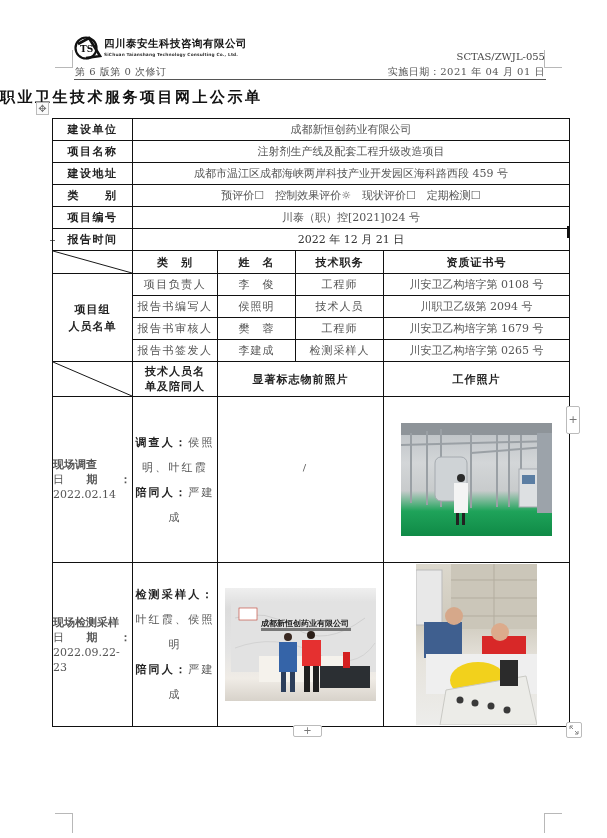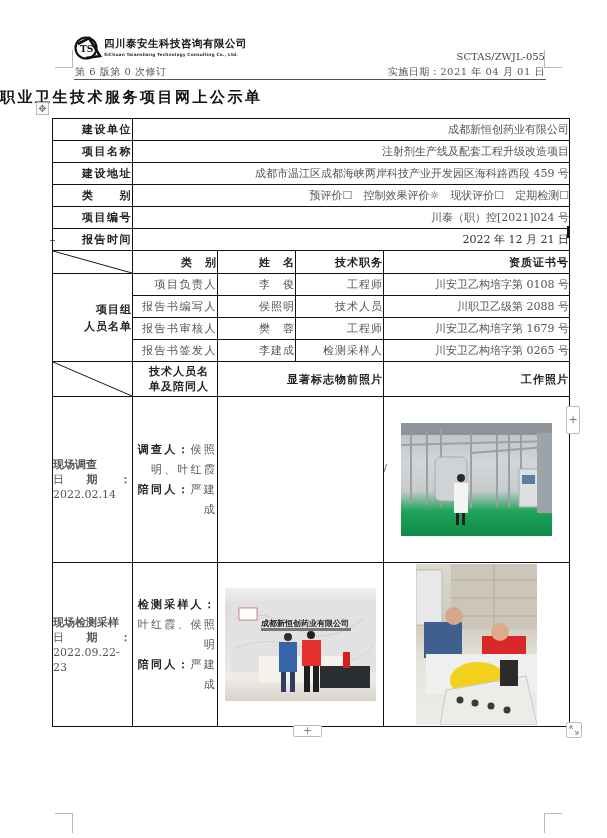--- a/index.html
+++ b/index.html
@@ -19,30 +19,30 @@
   .doc-code { position: absolute; right: 62px; top: 51px; font-size: 10px; color: #444; }
   .revision { position: absolute; left: 75px; top: 65px; font-size: 10px; color: #555; letter-spacing: 0.5px; }
   .impl-date { position: absolute; right: 62px; top: 65px; font-size: 10px; color: #555; letter-spacing: 0.5px; }
   .header-rule { position: absolute; left: 74px; top: 79px; width: 472px; height: 1px; background: #555; }
 
   .title { position: absolute; left: 0; width: 607px; top: 88px; text-align: left; font-size: 15px; font-weight: bold; letter-spacing: 2.5px; color: #111; }
 
   .move-handle { position: absolute; left: 36px; top: 102px; width: 13px; height: 13px; border: 1px solid #bbb; background: #fafafa; font-family: "DejaVu Sans", sans-serif; font-size: 10px; line-height: 11px; text-align: center; color: #777; }
 
   table.form { position: absolute; left: 52px; top: 118px; width: 517px; border-collapse: collapse; table-layout: fixed; }
-  table.form td { border: 1px solid #111; font-size: 11px; text-align: right; vertical-align: middle; color: #555; padding: 0; }
+  table.form td { border: 1px solid #111; font-size: 11px; text-align: center; vertical-align: middle; color: #555; padding: 0; }
   table.form td.lbl { font-weight: bold; color: #222; letter-spacing: 1.5px; }
   table.form td.hdr { font-weight: bold; color: #222; letter-spacing: 1px; }
   .diag { position: relative; overflow: hidden; }
   .diag svg { position: absolute; left: 0; top: 0; width: 100%; height: 100%; }
 
   .left-cell { text-align: left !important; padding-left: 0; font-size: 11px; line-height: 15px; color: #222; font-weight: bold; margin-top: 20px; }
   .left-cell .date { font-weight: normal; letter-spacing: 0; }
   .justify-row { display: flex; justify-content: space-between; width: 78px; }
-  .people { text-align: center; font-size: 11px; line-height: 20px; letter-spacing: 2.2px; padding: 0 1px; color: #666; }
+  .people { text-align: center; font-size: 11px; line-height: 25px; letter-spacing: 2.2px; padding: 0 1px; color: #666; }
   .people b { color: #222; }
 
   .photo { margin: 0 auto; position: relative; overflow: hidden; }
   .photo-factory { width: 151px; height: 113px; background: linear-gradient(180deg, #b9bec2 0%, #d3d6d8 35%, #c8cbcc 60%, #1fa35a 78%, #0f8a46 100%); }
   .photo-lobby { width: 151px; height: 113px; background: linear-gradient(180deg, #efefef 0%, #dcdcdc 18%, #e4e4e4 55%, #f0ece6 80%, #d7d2ca 100%); }
   .photo-office { width: 121px; height: 161px; background: linear-gradient(180deg, #dcd8cd 0%, #cfcabd 35%, #e6e3dc 60%, #ededeb 100%); }
 
   .add-col { position: absolute; left: 566px; top: 406px; width: 14px; height: 28px; border: 1px solid #bbb; border-radius: 2px; background: #fff; font-family: "DejaVu Sans", sans-serif; font-size: 11px; color: #777; text-align: center; line-height: 26px; }
   .add-row { position: absolute; left: 293px; top: 725px; width: 29px; height: 12px; border: 1px solid #bbb; border-radius: 2px; background: #fff; font-family: "DejaVu Sans", sans-serif; font-size: 10px; color: #777; text-align: center; line-height: 10px; }
   .resize-handle { position: absolute; left: 566px; top: 722px; width: 16px; height: 16px; border: 1px solid #bbb; border-radius: 2px; background: #fff; font-family: "DejaVu Sans", sans-serif; font-size: 6px; color: #777; }
@@ -130,21 +130,21 @@
     </td>
     <td style="letter-spacing:1.5px">项目负责人</td>
     <td style="letter-spacing:1px">李　俊</td>
     <td style="letter-spacing:1px">工程师</td>
     <td>川安卫乙构培字第 0108 号</td>
   </tr>
   <tr style="height:22px">
     <td style="letter-spacing:1.5px">报告书编写人</td>
     <td style="letter-spacing:1px">侯照明</td>
     <td style="letter-spacing:1px">技术人员</td>
-    <td>川职卫乙级第 2088 号</td>
+    <td>川职卫乙级第 2094 号</td>
   </tr>
   <tr style="height:22px">
     <td style="letter-spacing:1.5px">报告书审核人</td>
     <td style="letter-spacing:1px">樊　蓉</td>
     <td style="letter-spacing:1px">工程师</td>
     <td>川安卫乙构培字第 1679 号</td>
   </tr>
   <tr style="height:22px">
     <td style="letter-spacing:1.5px">报告书签发人</td>
     <td style="letter-spacing:1px">李建成</td>

